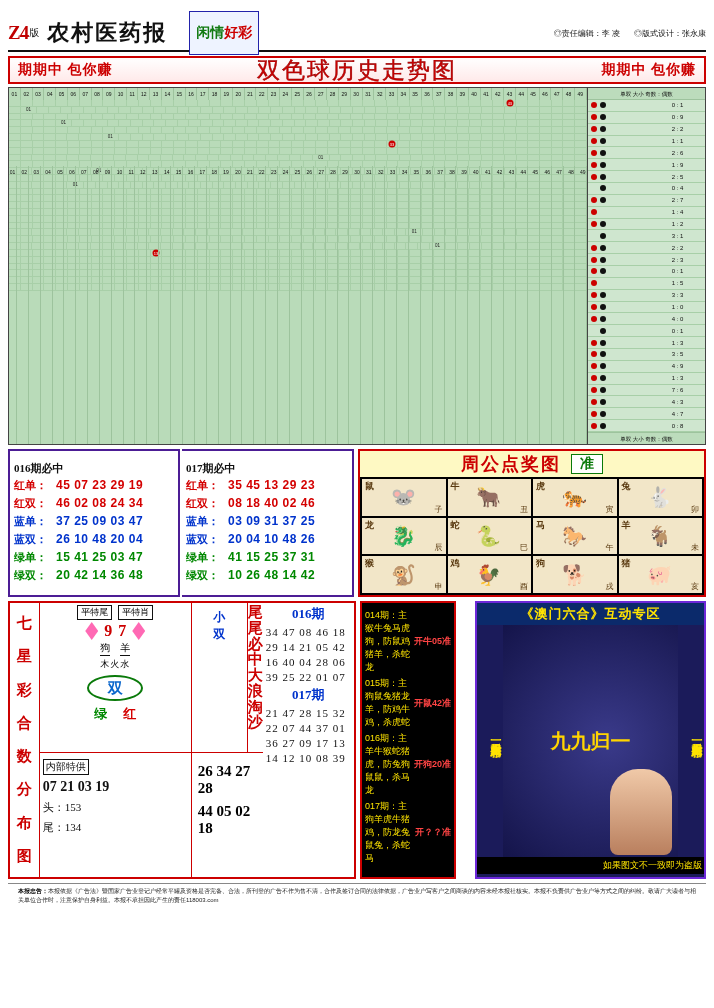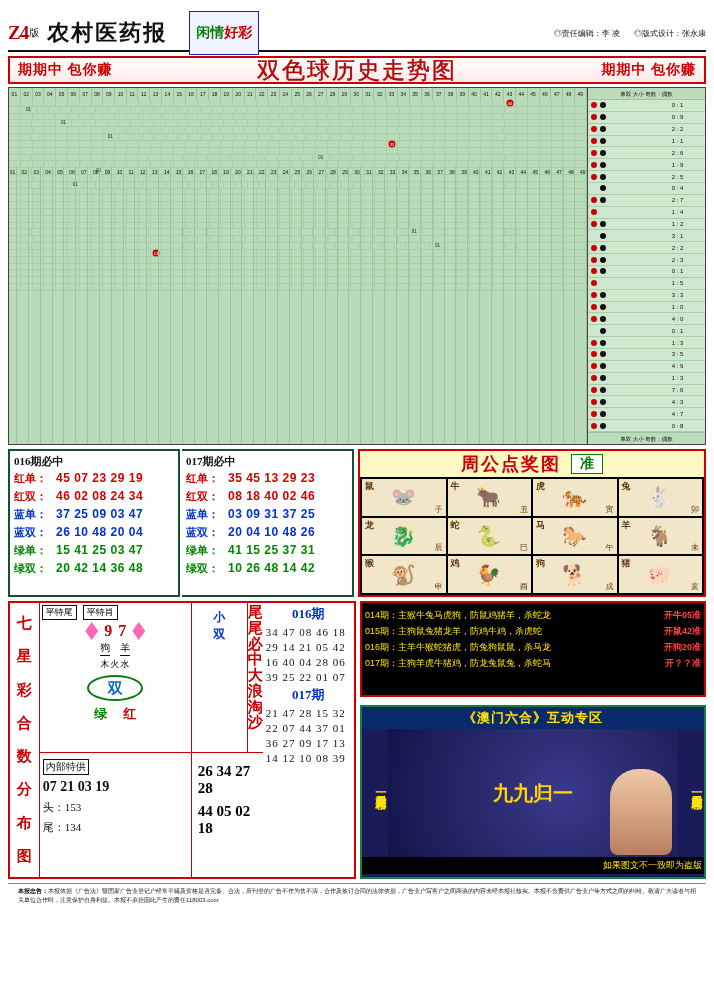--- a/index.html
+++ b/index.html
@@ -133,23 +133,23 @@
   .sval { flex:1; text-align:center; font-size:6px; color:#111; }
 
   
   .mid {
     margin-top:4px;
     display:flex; gap:4px;
     height:148px;
   }
   .pick-box {
     width:172px;
-    border:2px solid #14532d;
+    border:2px solid #4c1d95;
     background:#fff;
-    padding:3px 4px;
+    padding:10px 4px;
   }
   .pick-title {
     font-size:11px; font-weight:bold; color:#111;
     font-family:"Liberation Serif", serif;
     margin-bottom:2px;
   }
   .pick-line {
     display:flex; align-items:baseline; gap:4px;
     font-size:11px; font-weight:bold;
     margin-bottom:3px;
@@ -219,21 +219,21 @@
     background:#fff;
     color:#cc0000;
     font-size:15px; font-weight:bold;
     font-family:"Liberation Serif", serif;
     display:flex; flex-direction:column; align-items:center; justify-content:space-around;
     padding:4px 0;
   }
   .seven-mid { flex:1; display:flex; flex-direction:column; }
   .sm-top { height:150px; border-bottom:1px solid #cc0000; display:flex; }
   .sm-left { width:152px; border-right:1px solid #cc0000; position:relative; padding:2px; }
-  .tag-row { display:flex; gap:6px; }
+  .tag-row { display:flex; gap:6px; justify-content:center; }
   .tag {
     font-size:9px; border:1px solid #111; padding:0 3px; background:#fff;
   }
   .num-row {
     display:flex; align-items:center; justify-content:center; gap:6px; margin-top:2px;
   }
   .diamond {
     width:13px; height:18px; background:#ff69b4;
     clip-path:polygon(50% 0,100% 50%,50% 100%,0 50%);
   }
@@ -264,31 +264,31 @@
   .inner-tw { font-size:11px; color:#111; margin-top:5px; font-family:"Liberation Serif", serif;}
   .inner-rowbig { font-size:15px; font-weight:bold; margin-top:6px; font-family:"Liberation Serif", serif;}
   .seven-right-col {
     width:104px; padding:2px 3px; font-size:11px; color:#111;
     font-family:"Liberation Serif", serif;
   }
   .qi-head { color:#0033cc; font-weight:bold; font-size:13px; text-align:center; }
   .qi-line { margin:3px 0; letter-spacing:1px; }
 
   .right-col {
-    flex:1; display:flex; flex-direction:column; gap:8px;
+    flex:1; display:flex; flex-direction:row; gap:19px;
   }
   .pred-box {
     border:2px solid #cc0000; background:#000; color:#fff;
     padding:3px; font-size:9px; flex:0 0 96px;
   }
   .pred-line { display:flex; align-items:center; margin:3px 0; }
   .pred-text { flex:1; color:#ffe400; }
   .pred-open { color:#ff4444; font-weight:bold; }
   .promo-box {
-    flex:1; border:2px solid #15803d; background:#1b1b5a;
+    flex:1; border:2px solid #6d28d9; background:#1b1b5a;
     position:relative; overflow:hidden;
   }
   .promo-top {
     background:#0b2a6b; color:#ffe400; font-size:13px; font-weight:bold;
     text-align:center; padding:2px; font-family:"Liberation Serif", serif;
     letter-spacing:1px;
   }
   .promo-body { display:flex; height:calc(100% - 42px); }
   .promo-side {
     width:26px; color:#ffe400; font-size:11px; font-weight:bold;

